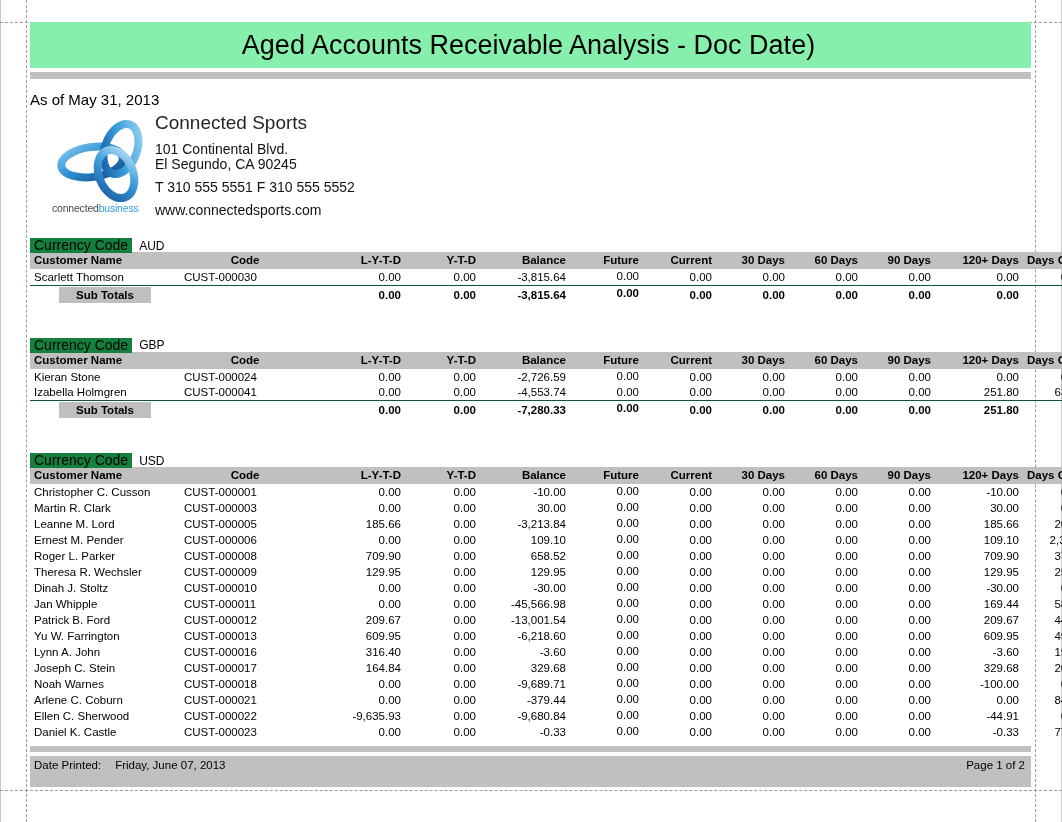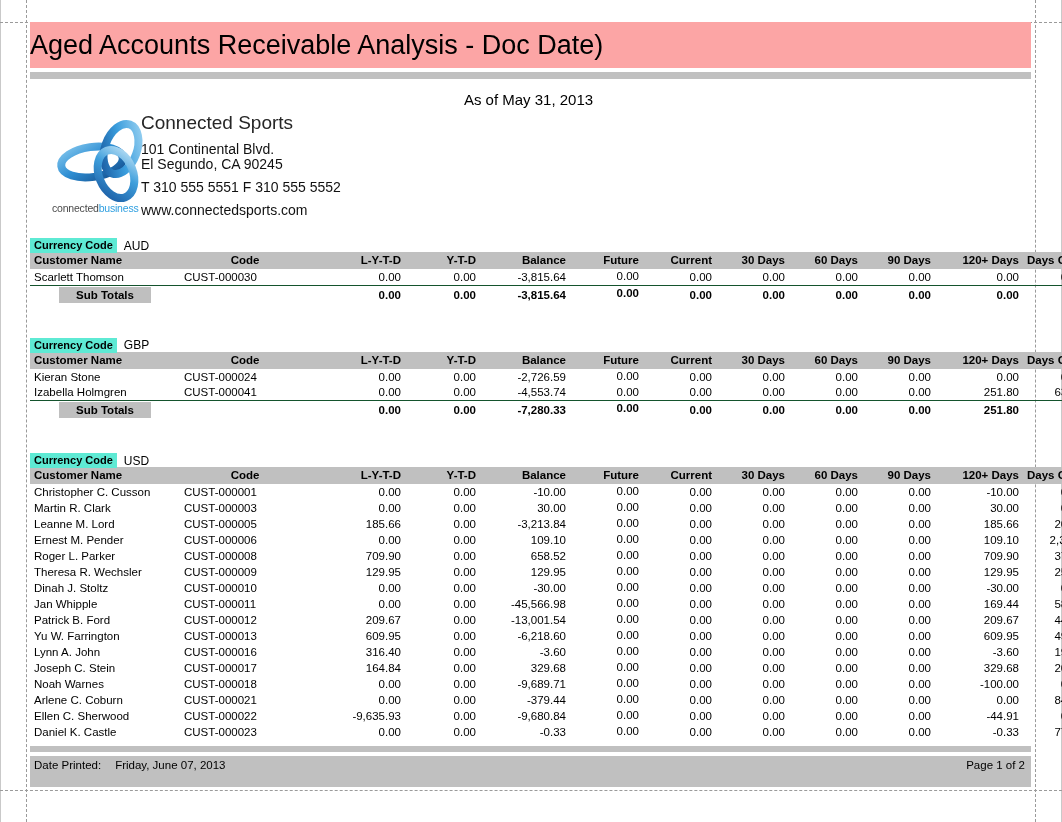--- a/index.html
+++ b/index.html
@@ -49,40 +49,40 @@
   
   #content {
     position: absolute;
     left: 30px;
     top: 22px;
     width: 1001px;
   }
 
   
   .title-band {
-    background: #fca5a5;
+    background: #86efac;
     height: 46px;
     line-height: 46px;
-    text-align: left;
+    text-align: center;
     padding-right: 4px;
     box-sizing: border-box;
   }
   .title-band .title-text {
     font-size: 27px;
     font-weight: normal;
     letter-spacing: 0px;
     color: #000;
   }
   .title-rule {
     background: #c0c0c0;
     height: 7px;
     margin-top: 4px;
   }
   .as-of {
-    text-align: center;
+    text-align: left;
     font-size: 15px;
     padding-top: 12px;
     padding-right: 4px;
     padding-bottom: 2px;
   }
 
   
   .company {
     position: relative;
     height: 118px;
@@ -101,21 +101,21 @@
     top: 86px;
     width: 112px;
     font-size: 10.5px;
     letter-spacing: -0.2px;
   }
   .logo-word .w1 { color: #4a4a4a; }
   .logo-word .w2 { color: #2f9fe0; }
 
   .co-info {
     position: absolute;
-    left: 111px;
+    left: 125px;
     top: -4px;
   }
   .co-name {
     font-size: 19px;
     color: #262626;
     margin-bottom: 8px;
   }
   .co-line {
     font-size: 14px;
     color: #111;
@@ -126,23 +126,23 @@
   
   .group { margin-top: 2px; }
   .group-sep { height: 30px; }
 
   .cc-row {
     height: 15px;
     margin-bottom: 1px;
   }
   .cc-label {
     display: inline-block;
-    background: #5eead4;
-    font-size: 11px;
-    font-weight: bold;
+    background: #15803d;
+    font-size: 14px;
+    font-weight: normal;
     padding: 1px 4px 1px 4px;
     line-height: 13px;
     vertical-align: middle;
   }
   .cc-value {
     display: inline-block;
     font-size: 12px;
     padding-left: 7px;
     vertical-align: middle;
   }

